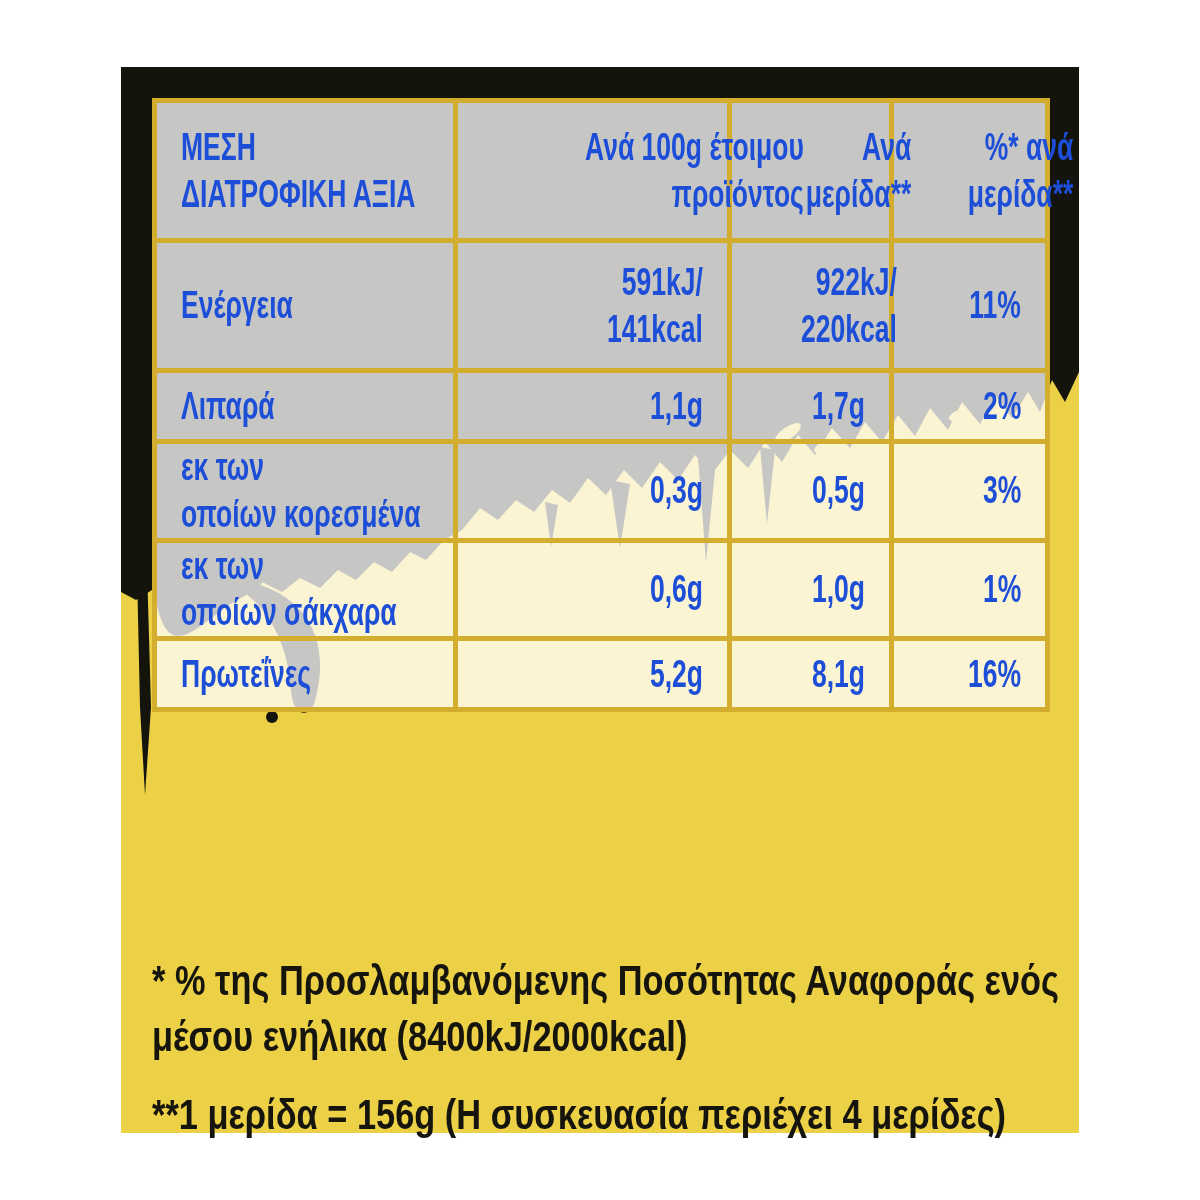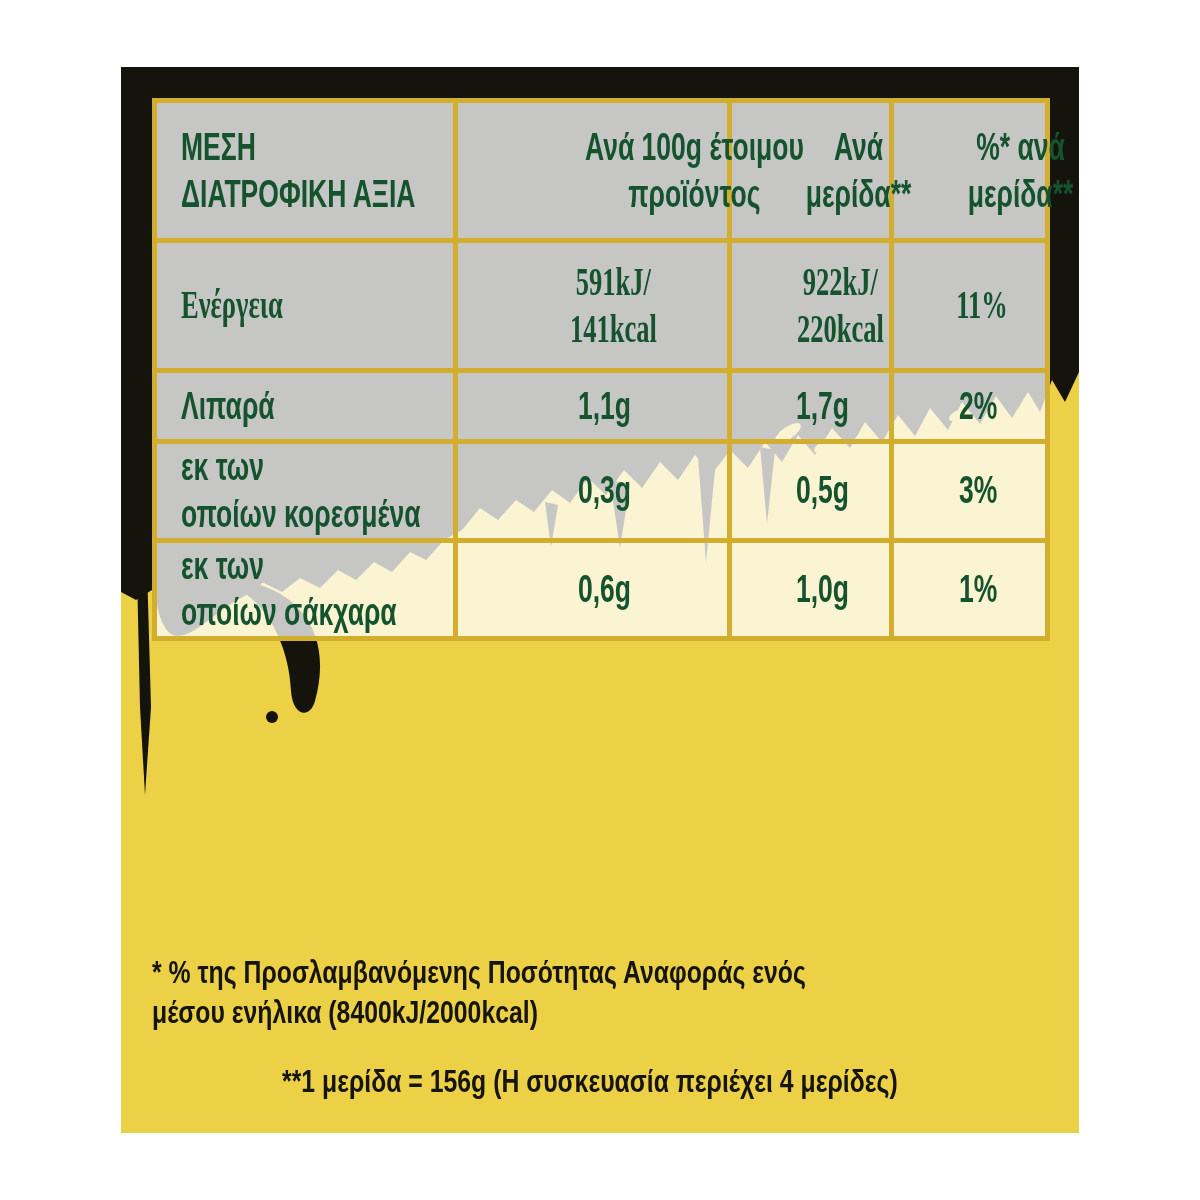--- a/index.html
+++ b/index.html
@@ -26,58 +26,58 @@
     position: absolute;
     left: 31px;
     top: 31px;
     width: 893px;
     border-collapse: collapse;
     table-layout: fixed;
   }
   table.nutri td {
     border: 5px solid #d2ad2e;
     background: rgba(255, 255, 255, 0.76);
-    color: #14532d;
+    color: #1d4ed8;
     font-weight: 700;
     font-size: 39px;
     vertical-align: middle;
     padding: 0 24px 0 24px;
     overflow: visible;
   }
   td.lbl { text-align: left; }
-  td.val { text-align: center; }
+  td.val { text-align: right; }
   td.vbottom { vertical-align: bottom; padding-bottom: 12px; }
   .cond {
     display: inline-block;
     transform: scaleX(0.68);
     white-space: pre;
     line-height: 1.2;
   }
   .lbl .cond { transform-origin: 0 50%; }
   .val .cond { transform-origin: 100% 50%; }
   tr.rh-head   { height: 140px; }
-  tr.rh-energy { height: 130px; font-family: Liberation Serif, serif; }
+  tr.rh-energy { height: 130px; }
   tr.rh-fat    { height: 71px; text-decoration: underline; }
   tr.rh-sat    { height: 97px; }
   tr.rh-carb   { height: 67px; }
   tr.rh-sugar  { height: 97px; }
   tr.rh-fiber  { height: 67px; }
   tr.rh-prot   { height: 71px; }
   tr.rh-salt   { height: 76px; }
   .footnotes {
     position: absolute;
     left: 31px;
     top: 886px;
     width: 900px;
     color: #15150e;
     font-weight: 700;
-    font-size: 31px;
+    font-size: 43px;
   }
   .footnote { display: block; }
-  .footnote + .footnote { margin-top: 28px; text-align: right; }
+  .footnote + .footnote { margin-top: 22px; text-align: right; }
   .footnote .cond {
     transform: scaleX(0.8);
     transform-origin: 0 50%;
     line-height: 1.3;
   }
 </style>
 </head>
 <body>
 
 <div class="panel">
@@ -137,20 +137,26 @@
         <td class="val vbottom"><span class="cond">0,5g</span></td>
         <td class="val vbottom"><span class="cond">3%</span></td>
       </tr>
       <tr class="rh-sugar">
         <td class="lbl"><span class="cond">εκ των
 οποίων σάκχαρα</span></td>
         <td class="val vbottom"><span class="cond">0,6g</span></td>
         <td class="val vbottom"><span class="cond">1,0g</span></td>
         <td class="val vbottom"><span class="cond">1%</span></td>
       </tr>
+      <tr class="rh-prot">
+        <td class="lbl"><span class="cond">Πρωτεΐνες</span></td>
+        <td class="val"><span class="cond">5,2g</span></td>
+        <td class="val"><span class="cond">8,1g</span></td>
+        <td class="val"><span class="cond">16%</span></td>
+      </tr>
     </tbody>
   </table>
 
   <div class="footnotes">
     <div class="footnote"><span class="cond">* % της Προσλαμβανόμενης Ποσότητας Αναφοράς ενός
 μέσου ενήλικα (8400kJ/2000kcal)</span></div>
     <div class="footnote"><span class="cond">**1 μερίδα = 156g (Η συσκευασία περιέχει 4 μερίδες)</span></div>
   </div>
 
 </div>

